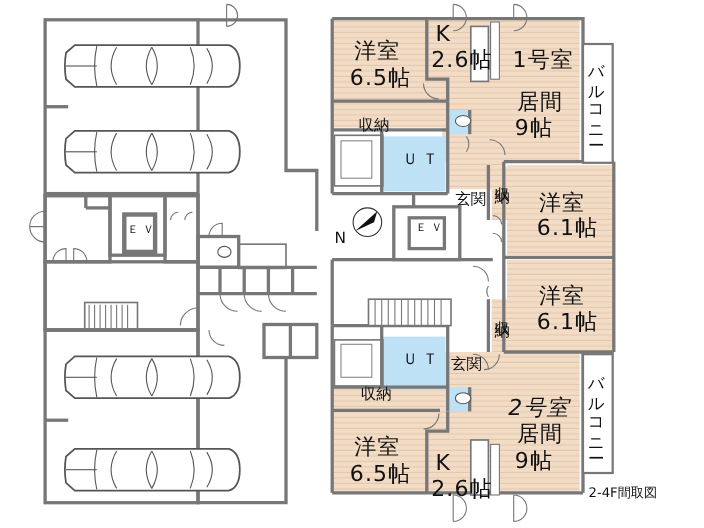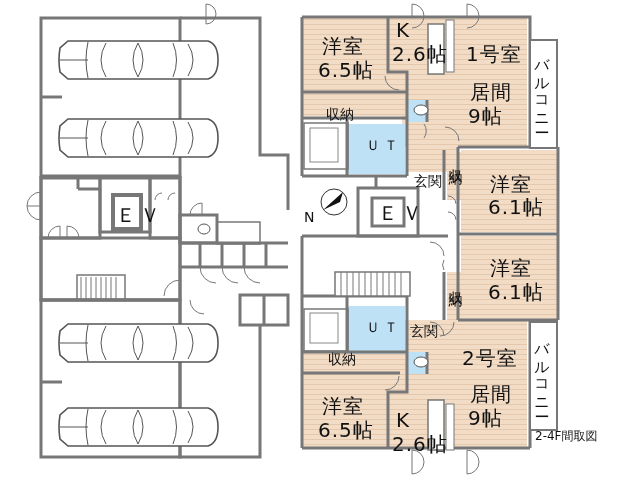--- a/index.html
+++ b/index.html
@@ -2,21 +2,21 @@
 <html><head>
 <meta charset="utf-8">
 <style>
   html,body{margin:0;padding:0;background:#fff;}
   body{width:640px;height:480px;position:relative;overflow:hidden;font-family:"DejaVu Sans","Liberation Sans",sans-serif;}
   #plan{position:absolute;left:0;top:0;}
   .lbl{position:absolute;color:#111;line-height:1;white-space:nowrap;}
   .room-big{font-size:20px;letter-spacing:1px;}
   .room-mid{font-size:14px;}
   .vert{writing-mode:vertical-rl;font-size:15px;letter-spacing:2px;}
-  .ev{font-size:20px;letter-spacing:4px;}
+  .ev{font-size:10px;letter-spacing:4px;}
   .caption{font-size:12px;}
 </style>
 </head>
 <body>
 
 <svg id="plan" width="640" height="480" viewBox="0 0 640 480" xmlns="http://www.w3.org/2000/svg">
   <defs>
     <pattern id="wood" width="6" height="5" patternUnits="userSpaceOnUse">
       <rect width="6" height="5" fill="#f2dcc6"></rect>
       <line x1="0" y1="4.5" x2="6" y2="4.5" stroke="#e3c8ae" stroke-width="1"></line>
@@ -232,23 +232,23 @@
   <div class="lbl room-big" style="left:488px;top:197px;">6.1帖</div>
   <div class="lbl vert" style="left:449px;top:280px;font-size:14px;">収納</div>
   <div class="lbl room-big" style="left:490px;top:258px;">洋室</div>
   <div class="lbl room-big" style="left:488px;top:282px;">6.1帖</div>
 </div>
 
 <div>
   <div class="lbl room-mid" style="left:366px;top:320px;letter-spacing:4px;">ＵＴ</div>
   <div class="lbl room-mid" style="left:410px;top:324px;">玄関</div>
   <div class="lbl room-mid" style="left:328px;top:352px;">収納</div>
-  <div class="lbl room-big" style="left:462px;top:348px;">2号室</div>
+  <div class="lbl room-big" style="left:462px;top:360px;font-style:italic;">2号室</div>
   <div class="lbl room-big" style="left:470px;top:384px;">居間</div>
   <div class="lbl room-big" style="left:468px;top:408px;">9帖</div>
   <div class="lbl room-big" style="left:322px;top:396px;">洋室</div>
   <div class="lbl room-big" style="left:318px;top:420px;">6.5帖</div>
   <div class="lbl room-big" style="left:396px;top:410px;">K</div>
   <div class="lbl room-big" style="left:392px;top:434px;">2.6帖</div>
   <div class="lbl vert" style="left:534px;top:332px;">バルコニー</div>
 </div>
 
-<div class="lbl caption" style="left:535px;top:430px;">2-4F間取図</div>
+<div class="lbl caption" style="left:535px;top:442px;">2-4F間取図</div>
 
 </body></html>

